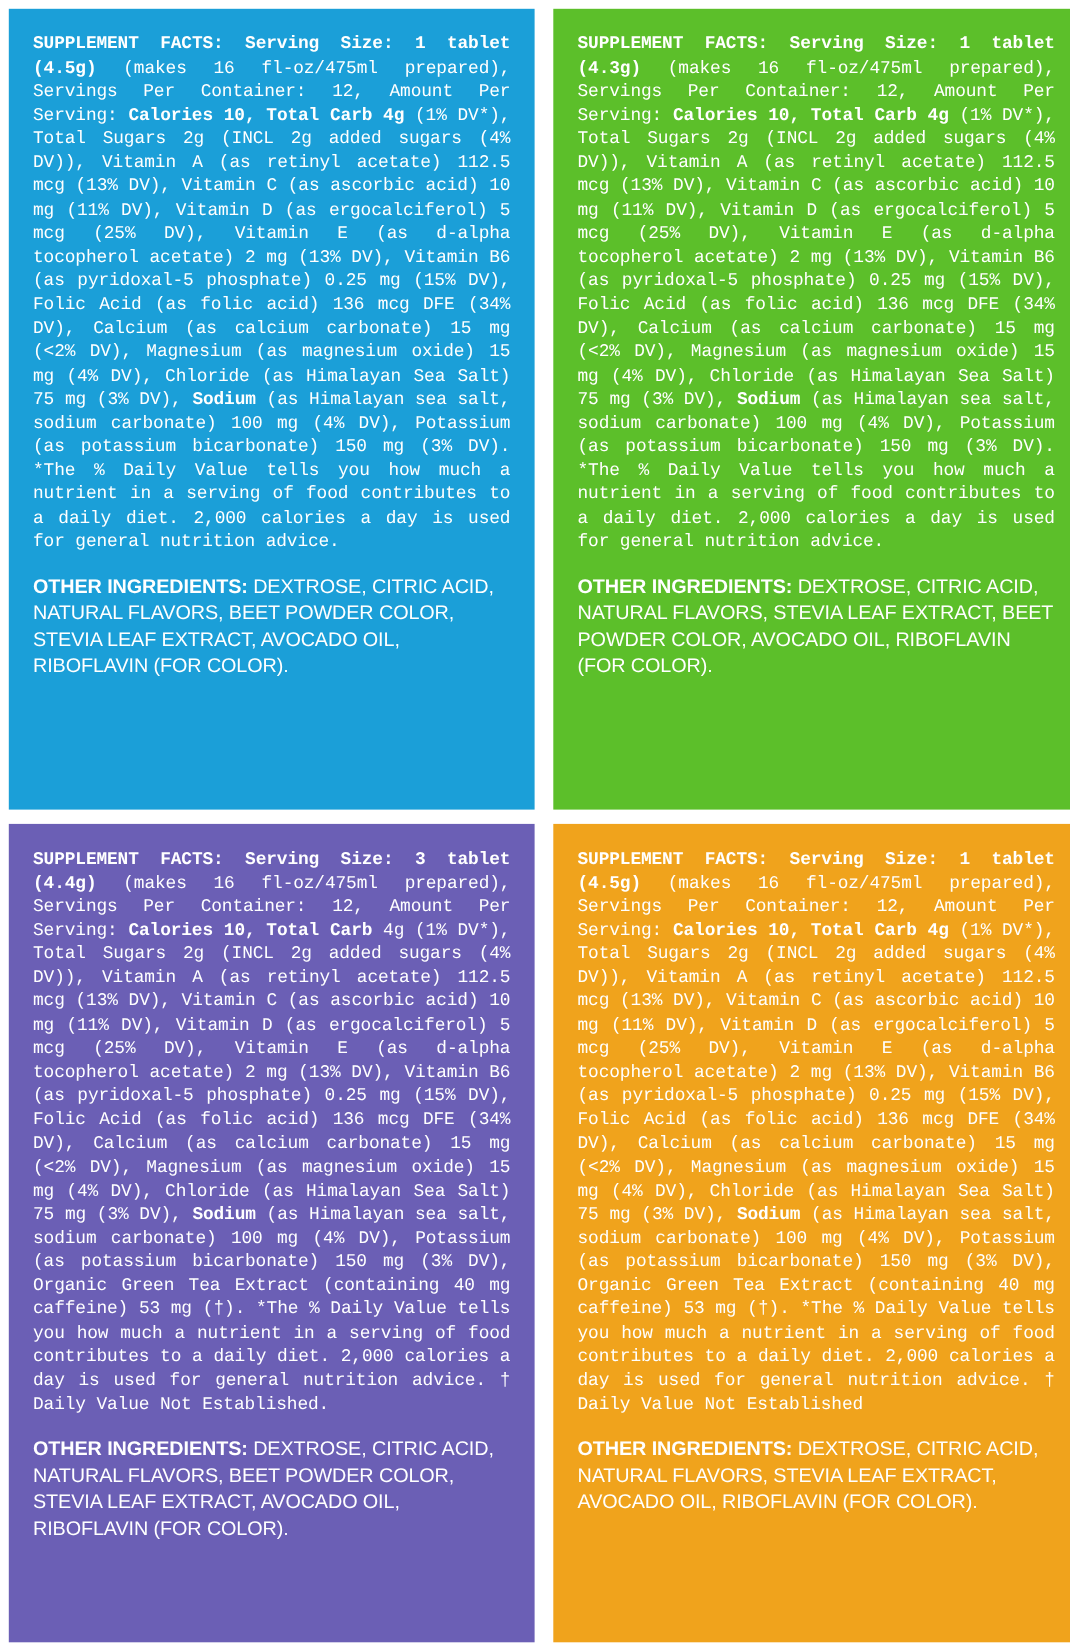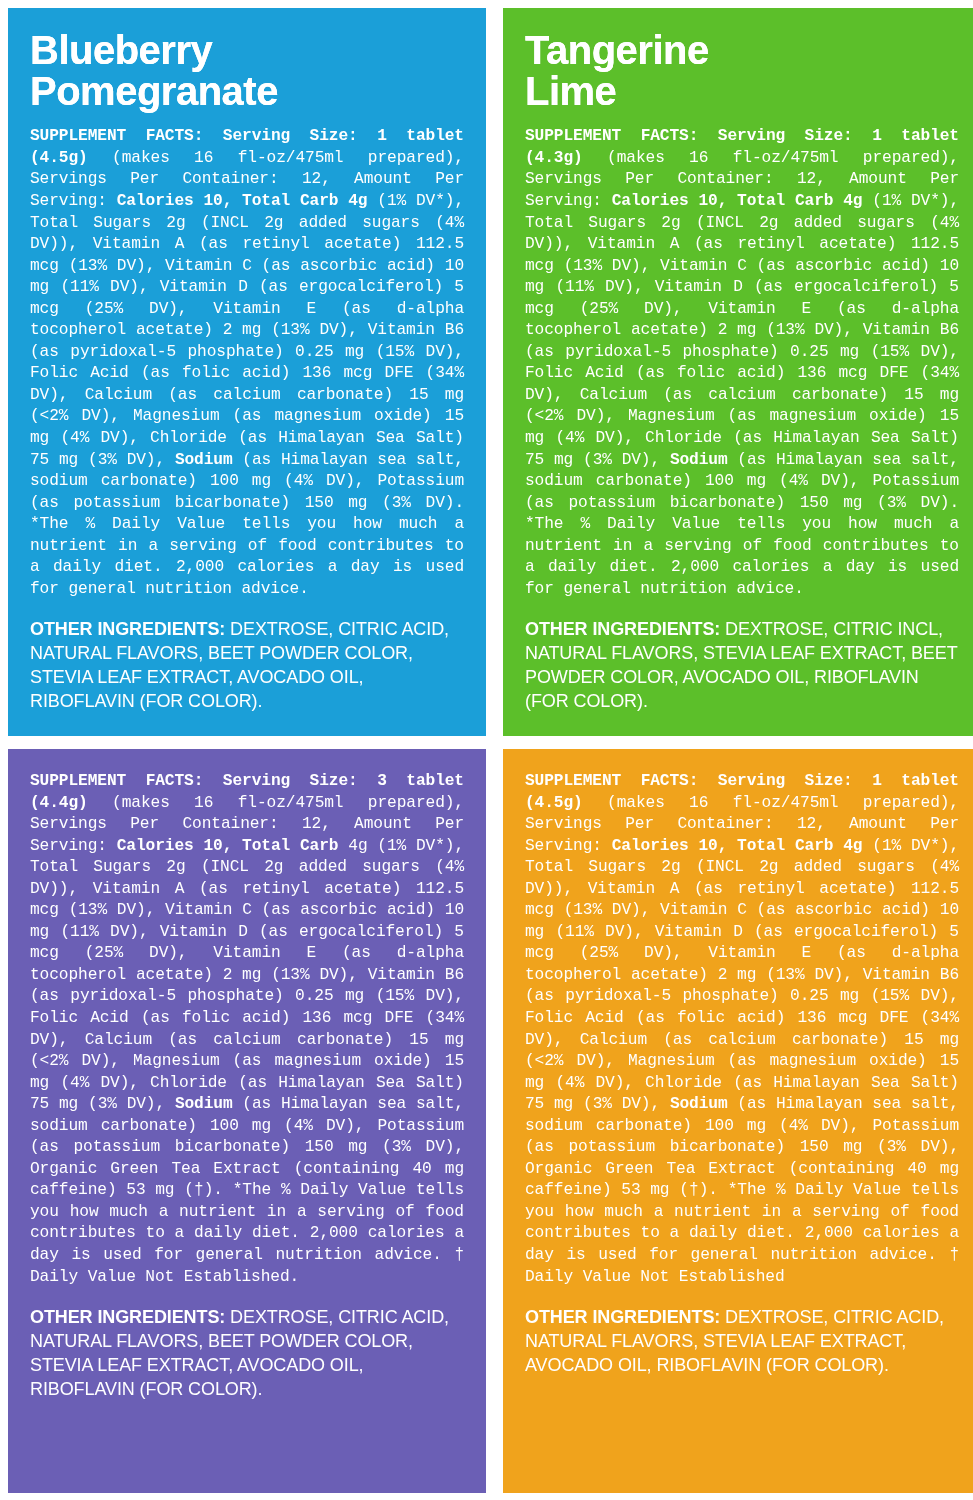--- a/index.html
+++ b/index.html
@@ -62,40 +62,36 @@
   .p1 { background: #5cbf2a; }
   .p2 { background: #6b5fb5; }
   .p3 { background: #f0a31c; }
 </style>
 </head>
 <body>
 
 <div class="grid">
 
   <section class="panel p0">
-    <h1 class="flavor-title">Blueberry
-Pomegranate</h1>
     <p class="facts">
       <b>SUPPLEMENT FACTS:</b><b> </b><b>Serving Size: 1 tablet (4.5g)</b>
       <span>(makes 16 fl-oz/475ml prepared), Servings Per Container: 12, Amount Per Serving: </span><b>Calories 10, Total Carb 4g</b><span> (1% DV*), Total Sugars 2g (INCL 2g added sugars (4% DV)), Vitamin A (as retinyl acetate) 112.5 mcg (13% DV), Vitamin C (as ascorbic acid) 10 mg (11% DV), Vitamin D (as ergocalciferol) 5 mcg (25% DV), Vitamin E (as d-alpha tocopherol acetate) 2 mg (13% DV), Vitamin B6 (as pyridoxal-5 phosphate) 0.25 mg (15% DV), Folic Acid (as folic acid) 136 mcg DFE (34% DV), Calcium (as calcium carbonate) 15 mg (&lt;2% DV), Magnesium (as magnesium oxide) 15 mg (4% DV), Chloride (as Himalayan Sea Salt) 75 mg (3% DV), </span><b>Sodium</b><span> (as Himalayan sea salt, sodium carbonate) 100 mg (4% DV), Potassium (as potassium bicarbonate) 150 mg (3% DV). *The % Daily Value tells you how much a nutrient in a serving of food contributes to a daily diet. 2,000 calories a day is used for general nutrition advice.</span>
     </p>
     <p class="other">
       <b>OTHER INGREDIENTS:</b><span> DEXTROSE, CITRIC ACID, NATURAL FLAVORS, BEET POWDER COLOR, STEVIA LEAF EXTRACT, AVOCADO OIL, RIBOFLAVIN (FOR COLOR).</span>
     </p>
   </section>
 
   <section class="panel p1">
-    <h1 class="flavor-title">Tangerine
-Lime</h1>
     <p class="facts">
       <b>SUPPLEMENT FACTS:</b><b> </b><b>Serving Size: 1 tablet (4.3g)</b>
       <span>(makes 16 fl-oz/475ml prepared), Servings Per Container: 12, Amount Per Serving: </span><b>Calories 10, Total Carb 4g</b><span> (1% DV*), Total Sugars 2g (INCL 2g added sugars (4% DV)), Vitamin A (as retinyl acetate) 112.5 mcg (13% DV), Vitamin C (as ascorbic acid) 10 mg (11% DV), Vitamin D (as ergocalciferol) 5 mcg (25% DV), Vitamin E (as d-alpha tocopherol acetate) 2 mg (13% DV), Vitamin B6 (as pyridoxal-5 phosphate) 0.25 mg (15% DV), Folic Acid (as folic acid) 136 mcg DFE (34% DV), Calcium (as calcium carbonate) 15 mg (&lt;2% DV), Magnesium (as magnesium oxide) 15 mg (4% DV), Chloride (as Himalayan Sea Salt) 75 mg (3% DV), </span><b>Sodium</b><span> (as Himalayan sea salt, sodium carbonate) 100 mg (4% DV), Potassium (as potassium bicarbonate) 150 mg (3% DV). *The % Daily Value tells you how much a nutrient in a serving of food contributes to a daily diet. 2,000 calories a day is used for general nutrition advice.</span>
     </p>
     <p class="other">
-      <b>OTHER INGREDIENTS:</b><span> DEXTROSE, CITRIC INCL, NATURAL FLAVORS, STEVIA LEAF EXTRACT, BEET POWDER COLOR, AVOCADO OIL, RIBOFLAVIN (FOR COLOR).</span>
+      <b>OTHER INGREDIENTS:</b><span> DEXTROSE, CITRIC ACID, NATURAL FLAVORS, STEVIA LEAF EXTRACT, BEET POWDER COLOR, AVOCADO OIL, RIBOFLAVIN (FOR COLOR).</span>
     </p>
   </section>
 
   <section class="panel p2">
     <p class="facts">
       <b>SUPPLEMENT FACTS:</b><b> </b><b>Serving Size: 3 tablet (4.4g)</b>
       <span>(makes 16 fl-oz/475ml prepared), Servings Per Container: 12, Amount Per Serving: </span><b>Calories 10, Total Carb</b><span> 4g (1% DV*), Total Sugars 2g (INCL 2g added sugars (4% DV)), Vitamin A (as retinyl acetate) 112.5 mcg (13% DV), Vitamin C (as ascorbic acid) 10 mg (11% DV), Vitamin D (as ergocalciferol) 5 mcg (25% DV), Vitamin E (as d-alpha tocopherol acetate) 2 mg (13% DV), Vitamin B6 (as pyridoxal-5 phosphate) 0.25 mg (15% DV), Folic Acid (as folic acid) 136 mcg DFE (34% DV), Calcium (as calcium carbonate) 15 mg (&lt;2% DV), Magnesium (as magnesium oxide) 15 mg (4% DV), Chloride (as Himalayan Sea Salt) 75 mg (3% DV), </span><b>Sodium</b><span> (as Himalayan sea salt, sodium carbonate) 100 mg (4% DV), Potassium (as potassium bicarbonate) 150 mg (3% DV), Organic Green Tea Extract (containing 40 mg caffeine) 53 mg (†). *The % Daily Value tells you how much a nutrient in a serving of food contributes to a daily diet. 2,000 calories a day is used for general nutrition advice. † Daily Value Not Established.</span>
     </p>
     <p class="other">
       <b>OTHER INGREDIENTS:</b><span> DEXTROSE, CITRIC ACID, NATURAL FLAVORS, BEET POWDER COLOR, STEVIA LEAF EXTRACT, AVOCADO OIL, RIBOFLAVIN (FOR COLOR).</span>

